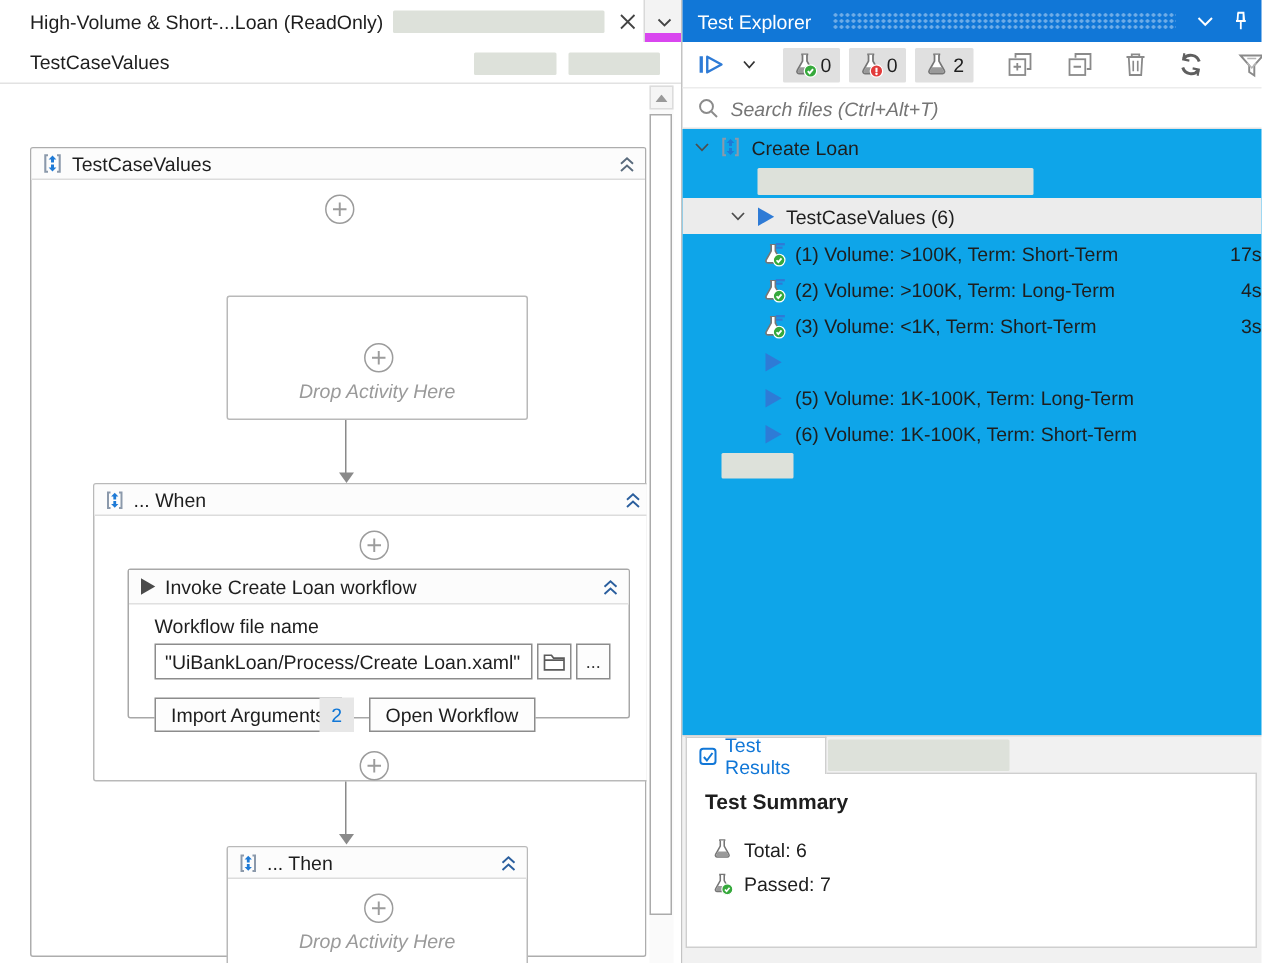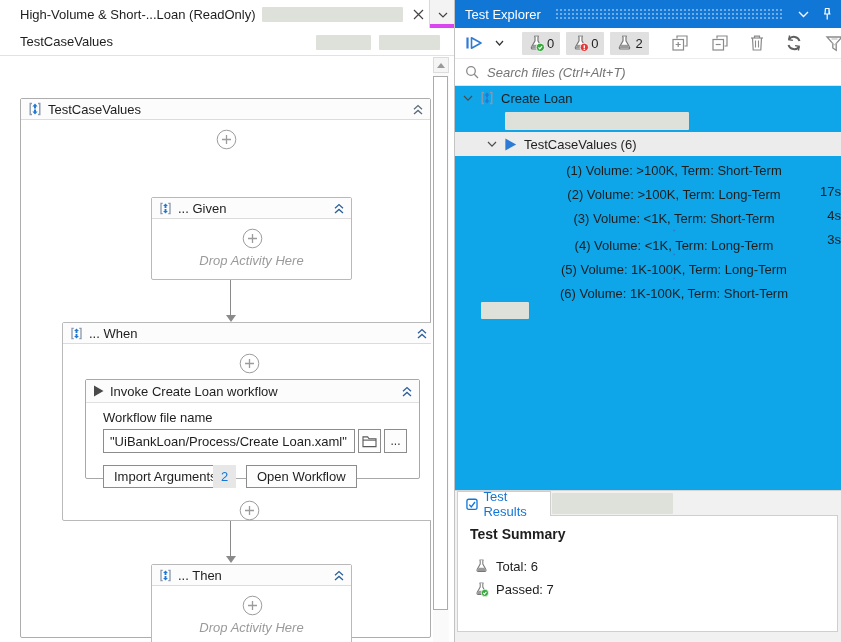--- a/index.html
+++ b/index.html
@@ -1,20 +1,20 @@
 <!DOCTYPE html>
 <html><head>
 <meta charset="utf-8">
 <style>
   * { margin:0; padding:0; box-sizing:border-box; }
   html,body { width:841px; height:642px; font-family:"Liberation Sans", sans-serif; font-size:13px; color:#1e1e1e; background:#fff; overflow:hidden; }
 
   
   #left-panel { position:absolute; left:0; top:0; width:454px; height:642px; background:#fff; }
-  #tab-bar { position:relative; height:28px; background:#f3f3f3; border-bottom:4px solid #d946ef; }
+  #tab-bar { position:relative; height:28px; background:#f3f3f3; border-bottom:6px solid #d946ef; }
   #file-tab { position:absolute; left:0; top:0; width:430px; height:28px; background:#fff; border-right:1px solid #d9d9d9; display:flex; align-items:center; padding:0 8px 0 20px; }
   #file-tab .title { white-space:nowrap; }
   .redact { background:#dde1da; border-radius:1px; }
   #tab-redact { position:absolute; left:262px; top:7px; width:141px; height:15px; }
   #tab-close { position:absolute; left:410px; top:6px; width:17px; height:17px; display:flex; align-items:center; justify-content:center; cursor:pointer; }
   #tab-chevron { position:absolute; left:434px; top:6px; width:17px; height:17px; display:flex; align-items:center; justify-content:center; }
   #breadcrumb-bar { position:relative; height:28px; background:#fff; border-bottom:1px solid #e2e2e2; display:flex; align-items:center; padding-left:20px; }
   #crumb-redact-1 { position:absolute; left:316px; top:7px; width:55px; height:15px; }
   #crumb-redact-2 { position:absolute; left:379px; top:7px; width:61px; height:15px; }
 
@@ -64,21 +64,21 @@
   #te-search input { border:none; outline:none; flex:1; font-family:Liberation Sans, sans-serif; font-size:13px; font-style:italic; color:#4d7c0f; background:transparent; }
 
   #te-tree { flex:1; position:relative; background:#0ea5e9; overflow:hidden; }
   .tree-row { display:flex; align-items:center; height:24px; gap:6px; cursor:pointer; }
   .tree-row .lbl { white-space:nowrap; }
   .tree-row .dur { margin-left:auto; }
   #row-root { padding-left:8px; }
   #tree-redact-1 { position:absolute; left:50px; top:26px; width:184px; height:18px; }
   #row-group { position:absolute; left:0; right:0; top:46px; background:#ececec; padding-left:32px; }
   .case-rows { position:absolute; left:0; right:0; top:71px; }
-  .case-row { padding-left:52px;flex-direction:column; }
+  .case-row { padding-left:52px; }
   #tree-redact-2 { position:absolute; left:26px; top:216px; width:48px; height:17px; }
 
   #te-results { height:152px; background:#f1f1f1; border-top:1px solid #d5d5d5; position:relative; }
   #results-tabs { height:24px; position:relative; }
   #tab-results { position:absolute; left:2px; top:0; height:25px; width:94px; background:#fff; border:1px solid #cfcfcf; border-bottom:none; display:flex; align-items:center; gap:5px; padding:0 8px; color:#1177d7; cursor:pointer; z-index:2; }
   #results-tab-redact { position:absolute; left:97px; top:2px; width:121px; height:21px; }
   #summary-box { position:absolute; left:2px; top:24px; right:3px; height:117px; background:#fff; border:1px solid #cfcfcf; padding:10px 12px; }
   #summary-title { font-weight:bold; font-size:14px; margin-bottom:9px; }
   .sum-row { display:flex; align-items:flex-end; gap:7px; height:23px; padding-left:4px; }
 
@@ -133,36 +133,20 @@
       </div>
 
       <div class="plus-circle" style="left:195px; top:30px;">
         <svg width="21" height="21" viewBox="0 0 21 21">
             <circle cx="10.5" cy="10.5" r="9.3" fill="#fff" stroke="#9c9c9c"></circle>
             <path d="M10.5 6v9M6 10.5h9" stroke="#9c9c9c" stroke-width="1.3"></path>
           </svg>
       </div>
 
       <div id="given-box" class="wf-box">
-        <div class="wf-header">
-          <span class="seq-ico">
-            <svg width="15" height="15" viewBox="0 0 16 16">
-                <path d="M5 2.5H3.2v11H5M11 2.5h1.8v11H11" fill="none" stroke="#8b99ab" stroke-width="1.4"></path>
-                <path d="M8 2.6l2.6 2.8H9v2H7v-2H5.4z" fill="#1e7ad6"></path>
-                <path d="M8 13.4l-2.6-2.8H7v-2h2v2h1.6z" fill="#1e7ad6"></path>
-              </svg>
-          </span>
-          <span>... Given</span>
-          <span class="spacer"></span>
-          <span class="collapse-ico">
-            <svg width="12" height="13" viewBox="0 0 12 13">
-                <path d="M2 6.2L6 2.6l4 3.6M2 11l4-3.6 4 3.6" fill="none" stroke="#2b5f9e" stroke-width="1.3"></path>
-              </svg>
-          </span>
-        </div>
         <div class="plus-circle" style="left:90px; top:30px;">
           <svg width="21" height="21" viewBox="0 0 21 21">
               <circle cx="10.5" cy="10.5" r="9.3" fill="#fff" stroke="#9c9c9c"></circle>
               <path d="M10.5 6v9M6 10.5h9" stroke="#9c9c9c" stroke-width="1.3"></path>
             </svg>
         </div>
         <div class="inner-center drop-hint" style="top:55px;">Drop Activity Here</div>
       </div>
 
       <div class="connector" style="left:209px; top:181px; height:36px;"></div>
@@ -434,21 +418,20 @@
             <circle cx="12.4" cy="12.4" r="3.9" fill="#36a93c" stroke="#fff" stroke-width=".8"></circle>
             <path d="M10.7 12.5l1.2 1.3 2.1-2.5" fill="none" stroke="#fff" stroke-width="1.2"></path>
           </svg>
         <span class="lbl">(3) Volume: &lt;1K, Term: Short-Term</span>
         <span class="dur">3s</span>
       </div>
       <div class="tree-row case-row">
         <svg width="15" height="15" viewBox="0 0 16 16" style="margin:0 1px;">
             <path d="M2.5 1.5L14 8 2.5 14.5z" fill="#2e7bd6"></path>
           </svg>
-        <span class="lbl">(4) Volume: &lt;1K, Term: Long-Term</span>
       </div>
       <div class="tree-row case-row">
         <svg width="15" height="15" viewBox="0 0 16 16" style="margin:0 1px;">
             <path d="M2.5 1.5L14 8 2.5 14.5z" fill="#2e7bd6"></path>
           </svg>
         <span class="lbl">(5) Volume: 1K-100K, Term: Long-Term</span>
       </div>
       <div class="tree-row case-row">
         <svg width="15" height="15" viewBox="0 0 16 16" style="margin:0 1px;">
             <path d="M2.5 1.5L14 8 2.5 14.5z" fill="#2e7bd6"></path>

